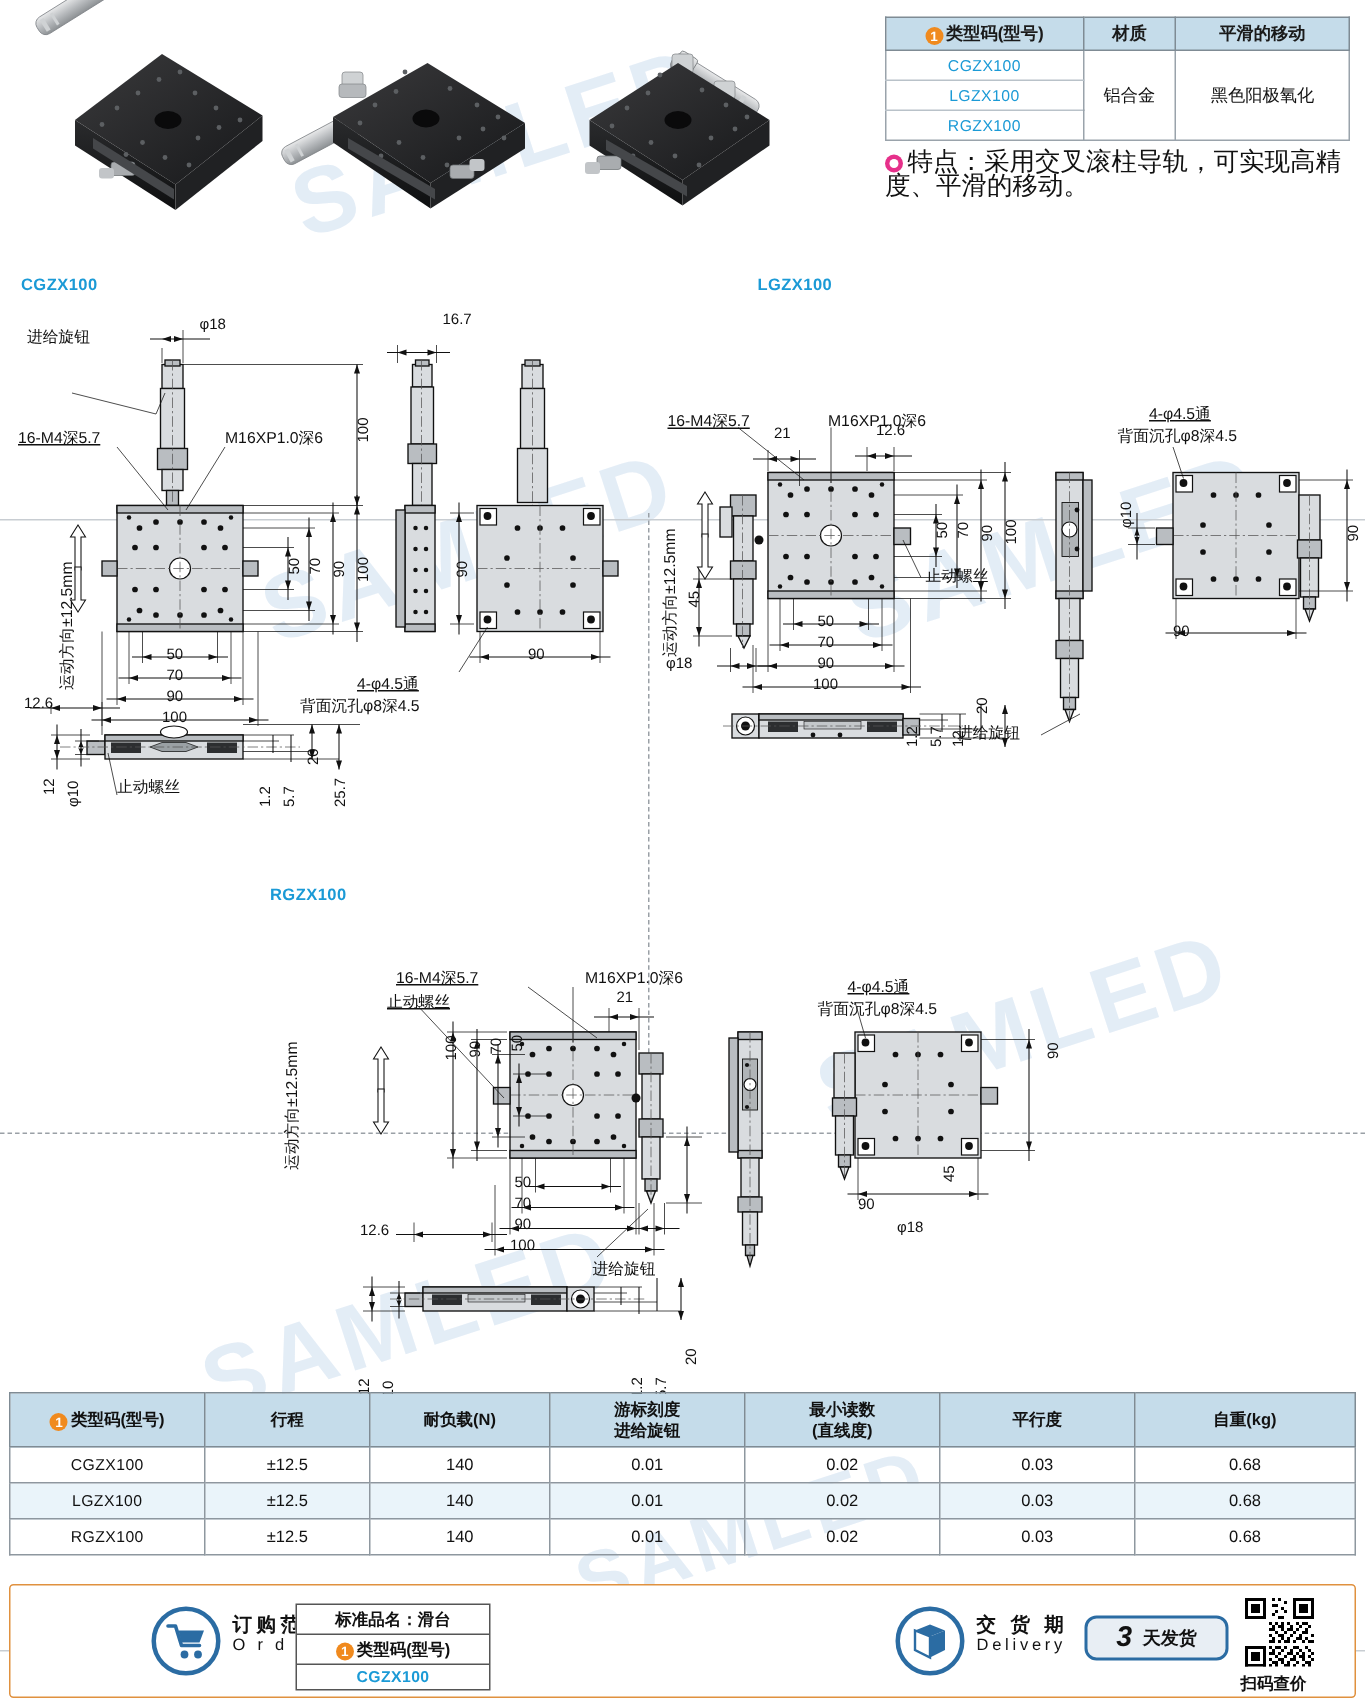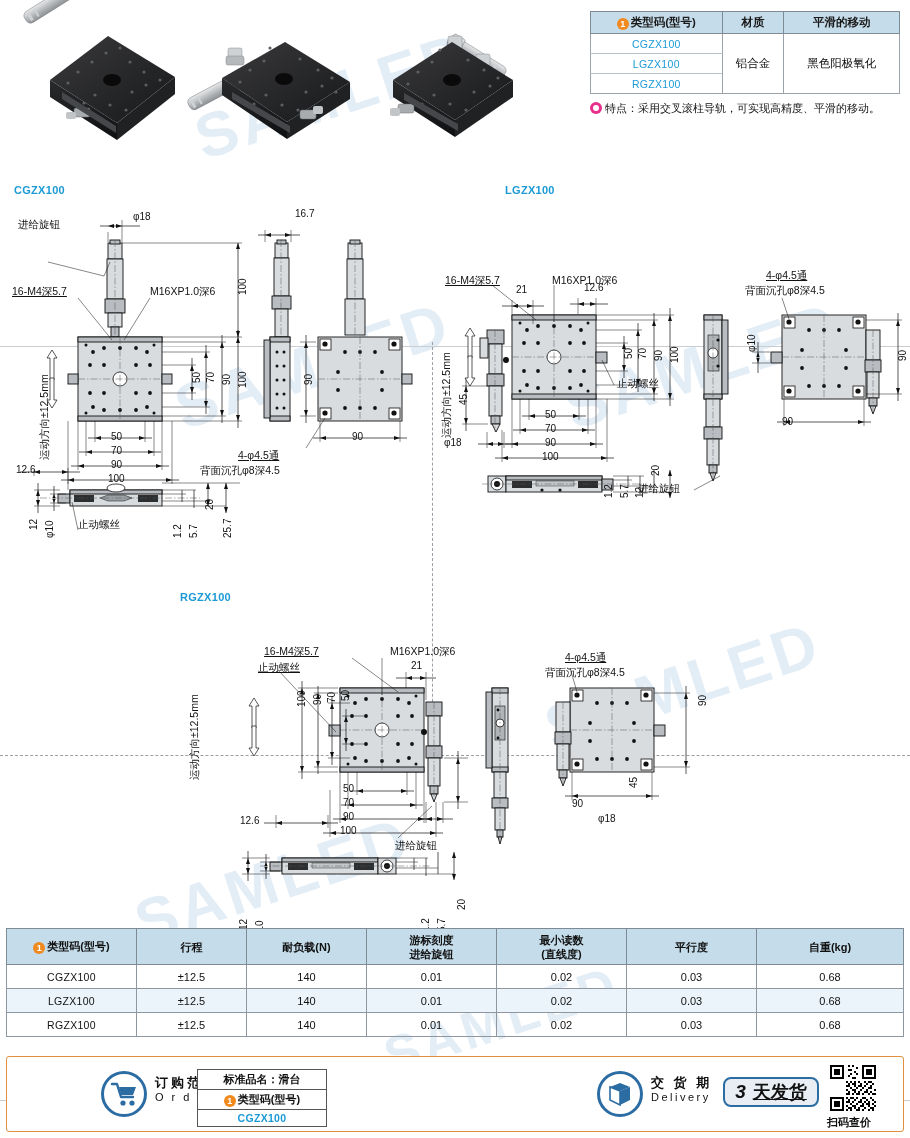--- a/index.html
+++ b/index.html
@@ -75,21 +75,21 @@
   .badge-dot {
     display:inline-block; width:12px; height:12px; border-radius:50%;
     background:#e6308a; position:relative; margin-right:3px; vertical-align:-2px;
   }
   .badge-dot::after{
     content:""; position:absolute; left:3px; top:3px; width:6px; height:6px;
     border-radius:50%; background:#fff;
   }
   .feature {
     position:absolute; left:590px; top:100px; width:316px;
-    font-size:11px; line-height:16px; color:#111;
+    font-size:17px; line-height:16px; color:#111;
   }
 
   
   .draw-zone { position:relative; height:755px; z-index:2; }
   .sec-label {
     position:absolute; color:#1b9ad6; font-weight:bold; font-size:11px;
     letter-spacing:.3px;
   }
   .divider-v {
     position:absolute; left:432px; top:172px; height:410px;
@@ -151,21 +151,21 @@
   }
   .order-box div { padding:2px 0; }
   .order-box .r1 { border-bottom:1px solid #555; font-weight:bold; }
   .order-box .r2 { border-bottom:1px solid #555; font-weight:bold; }
   .dv-badge {
     position:absolute; left:716px; top:20px; width:96px; height:30px;
     border:2px solid #2b6ca3; border-radius:8px; background:#e8eef4;
     display:flex; align-items:center; justify-content:center; gap:7px;
   }
   .dv-num { font-size:19px; font-weight:bold; font-style:italic; color:#111; }
-  .dv-lab { font-size:18px; font-weight:bold; color:#111;text-decoration:underline; }
+  .dv-lab { font-size:12px; font-weight:bold; color:#111; }
   .qr { position:absolute; left:823px; top:8px; }
   .qr-cap { position:absolute; left:820px; top:58px; font-size:11px; font-weight:bold;text-align:right; }
 </style>
 </head>
 <body>
 
 <div class="page">
 
   <div class="wm wm1">SAMLED</div>
   <div class="wm wm2">SAMLED</div>

